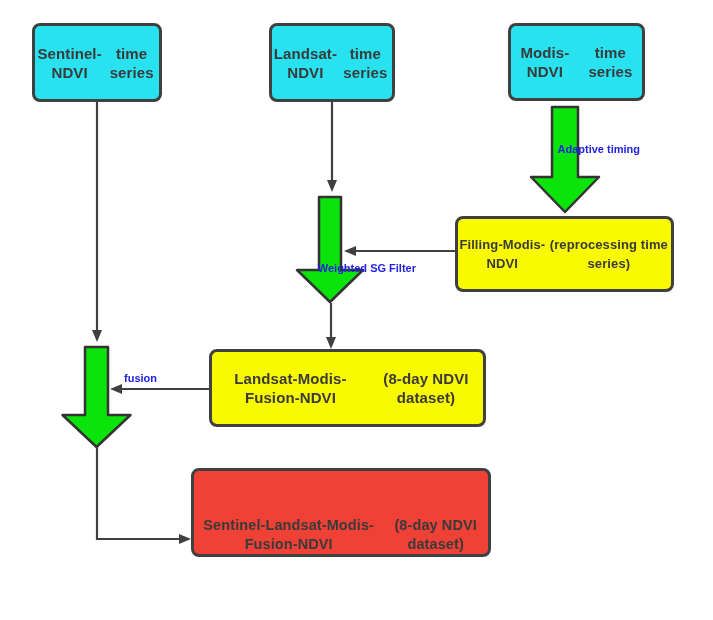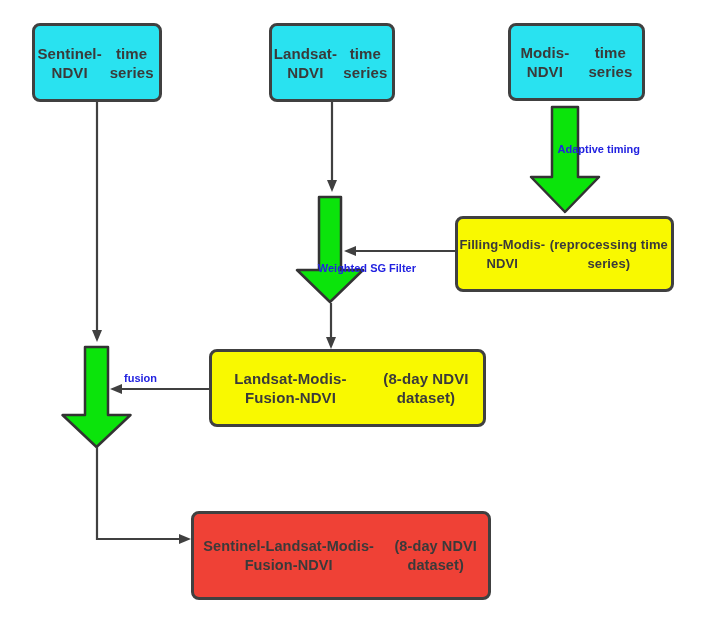--- a/index.html
+++ b/index.html
@@ -29,21 +29,21 @@
     letter-spacing:0.1px;
   }
   .node-cyan{background:#29e2f0;}
   .node-yellow{background:#f9f900;}
   .node-red{background:#ef4136;}
   #node-sentinel{left:32px;top:23px;width:130px;height:79px;}
   #node-landsat{left:269px;top:23px;width:126px;height:79px;align-items:center;}
   #node-modis{left:508px;top:23px;width:137px;height:78px;}
   #node-filling{left:455px;top:216px;width:219px;height:76px;font-size:13px;}
   #node-fusion{left:209px;top:349px;width:277px;height:78px;}
-  #node-final{left:191px;top:511px;width:300px;height:89px;font-size:14.5px;}
+  #node-final{left:191px;top:468px;width:300px;height:89px;font-size:14.5px;align-items:flex-end;}
   svg.wires{z-index:1;}
   .proc-label{
     position:absolute;
     z-index:3;
     color:#2222e0;
     font-weight:bold;
     font-size:11px;
     line-height:19px;
     text-align:right;
   }

